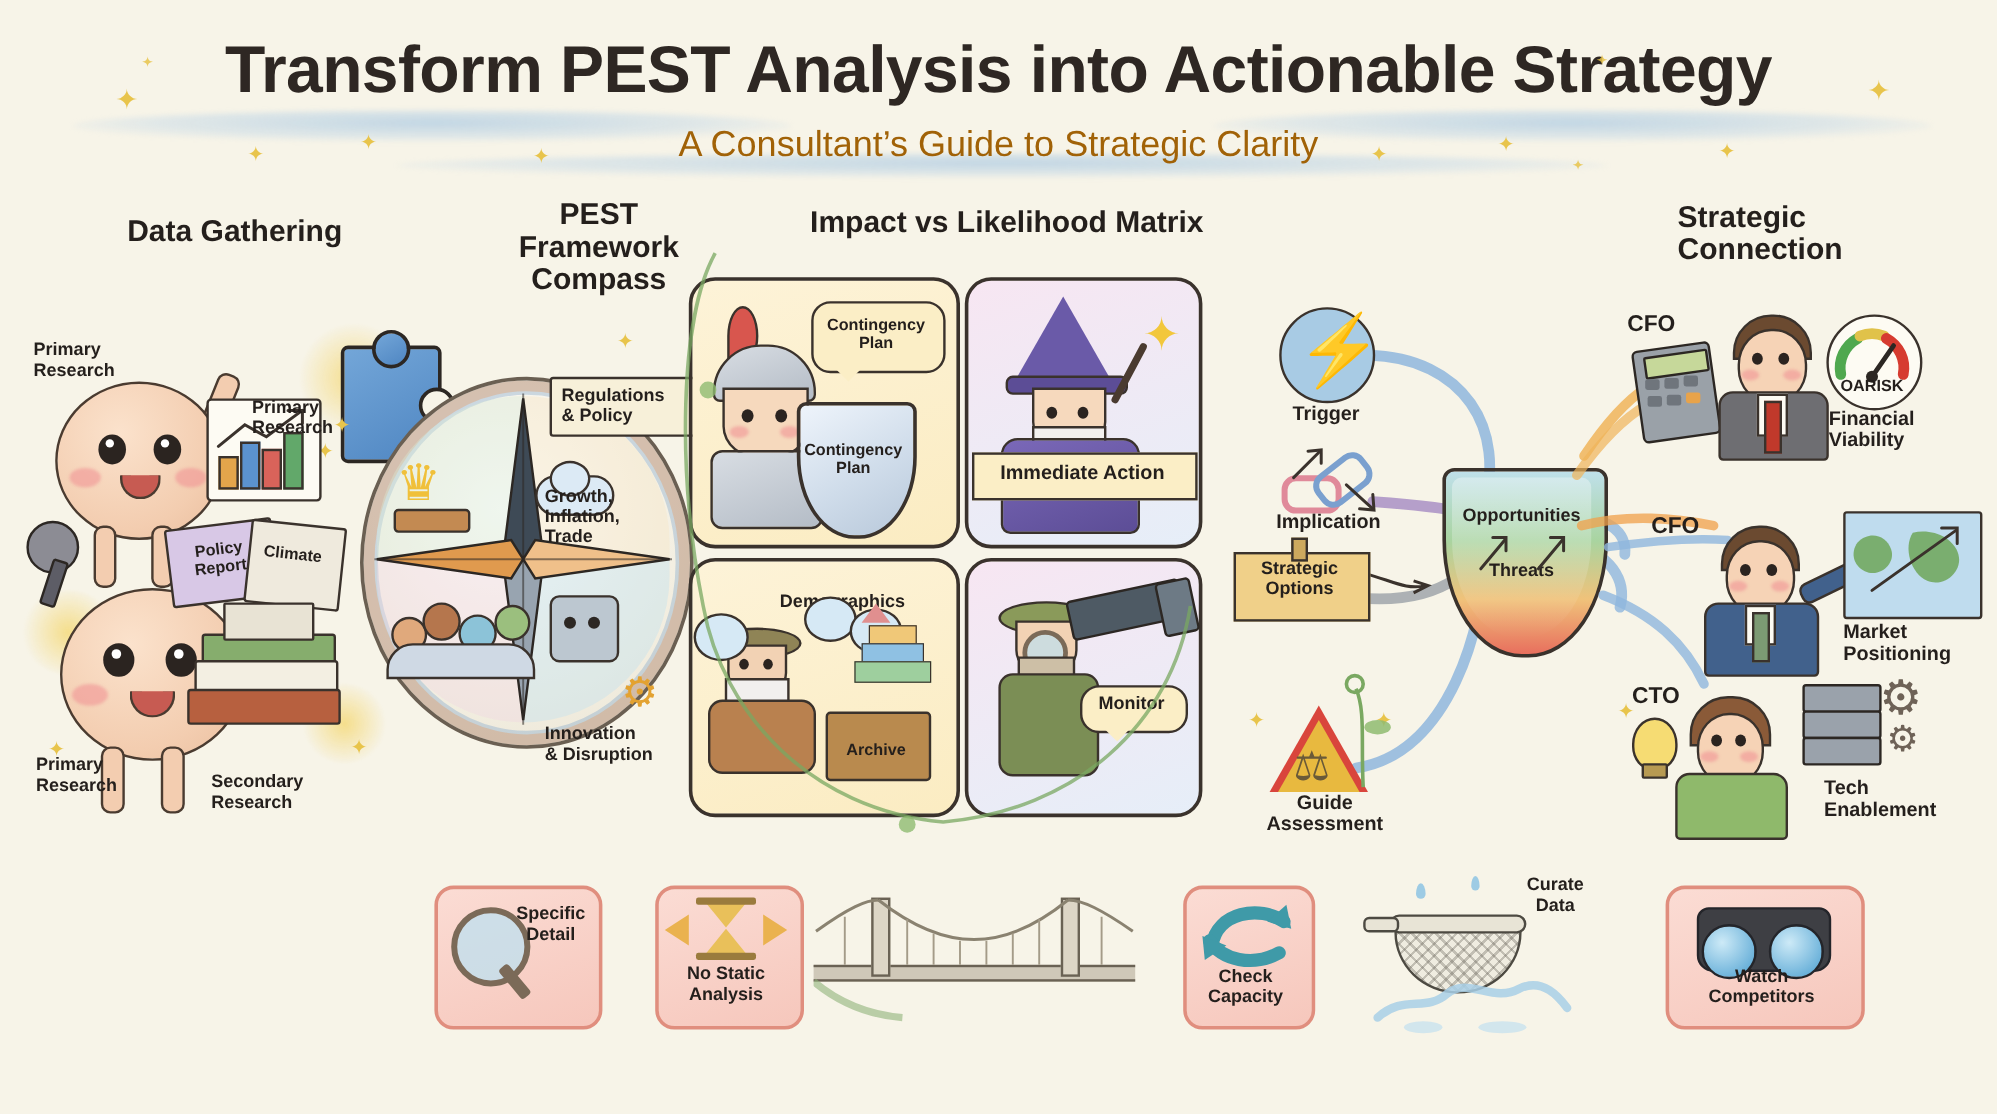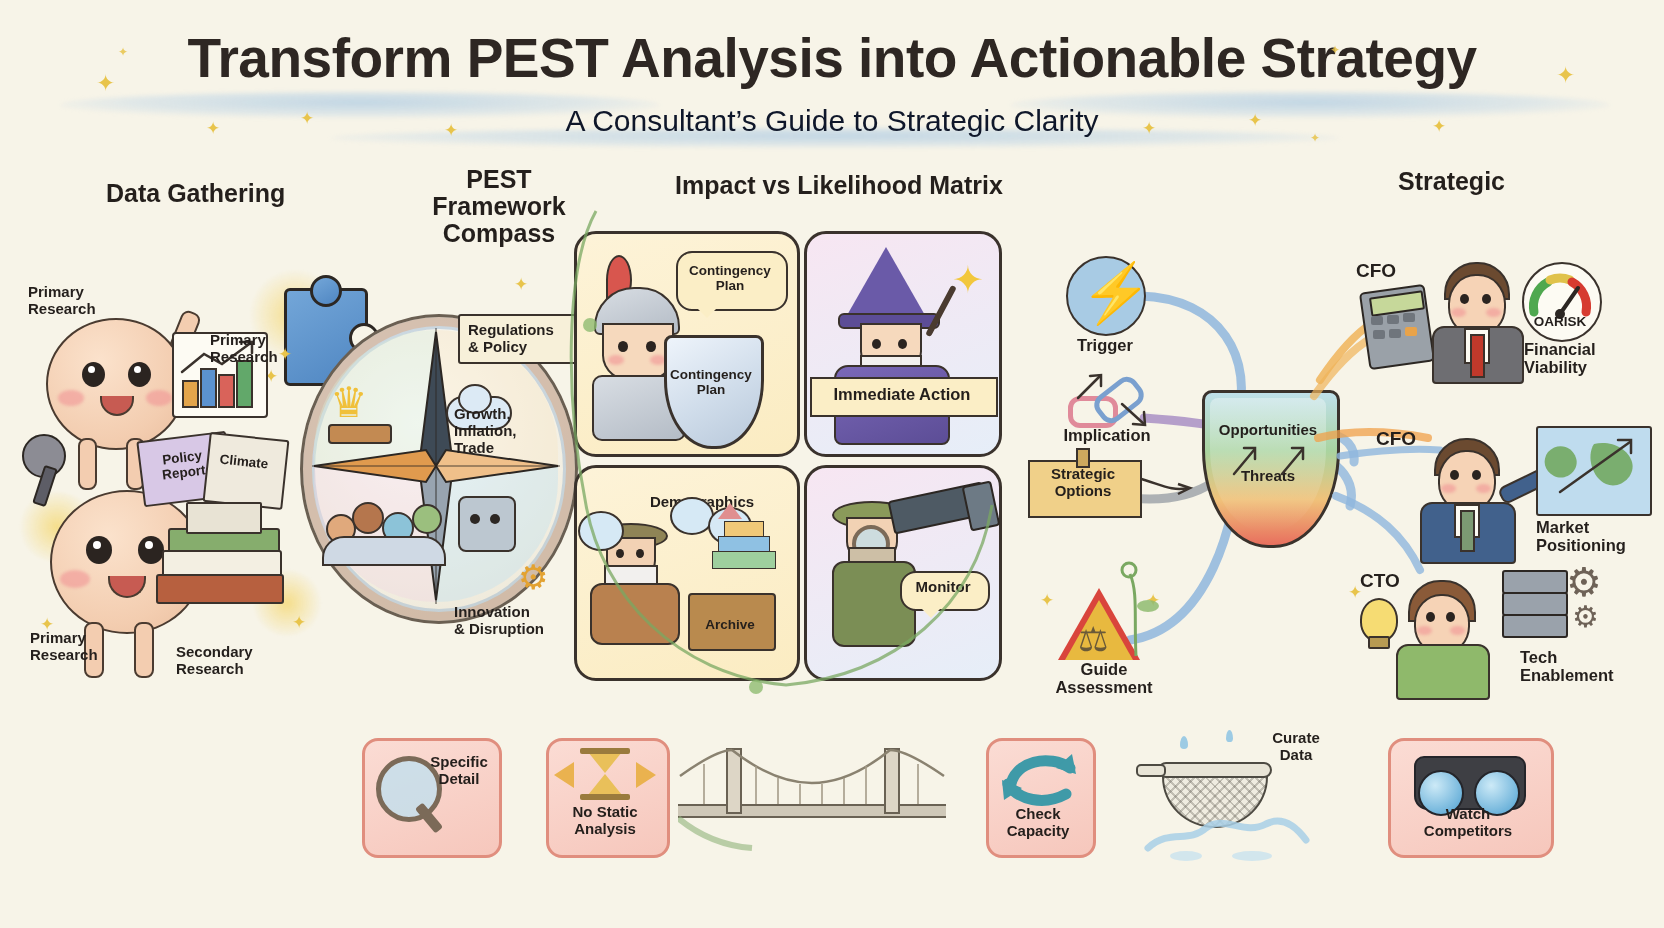--- a/index.html
+++ b/index.html
@@ -15,21 +15,21 @@
   .abs{position:absolute;}
 
   
   .title{
     left:0;right:0;top:26px;text-align:center;
     font-size:55px;font-weight:700;letter-spacing:-.5px;
     color:#2e2723;white-space:nowrap;
   }
   .subtitle{
     left:0;right:0;top:104px;text-align:center;
-    font-size:30px;font-weight:400;color:#0f172a;
+    font-size:30px;font-weight:400;color:#a16207;
   }
   .swoosh{
     height:26px;border-radius:50%;
     background:radial-gradient(ellipse at 50% 40%, rgba(150,190,225,.55) 0%, rgba(175,205,232,.30) 55%, rgba(175,205,232,0) 78%);
     filter:blur(2px);
   }
   .spark{color:#e8c44b;font-size:17px;line-height:1;}
   .spark.sm{font-size:12px;opacity:.85;}
   .spark.lg{font-size:23px;}
 
@@ -229,20 +229,21 @@
     <div>Compass</div>
   </div>
 
   <div class="abs colhead center" style="left:600px;top:172px;width:390px;">Impact vs Likelihood Matrix</div>
 
   <div class="abs colhead center" style="left:1020px;top:168px;width:260px;">
   </div>
 
   <div class="abs colhead" style="left:1354px;top:168px;width:250px;">
     <div>Strategic</div>
+    <div>Connection</div>
   </div>
 
   <div class="abs" style="left:0;top:240px;width:330px;height:460px;">
 
     <div class="abs glow" style="left:250px;top:30px;width:90px;height:90px;"></div>
     <div class="abs glow" style="left:18px;top:252px;width:78px;height:70px;"></div>
     <div class="abs glow" style="left:252px;top:330px;width:70px;height:66px;"></div>
     <div class="abs spark" style="left:264px;top:128px;">✦</div>
     <div class="abs spark" style="left:40px;top:376px;">✦</div>
 

